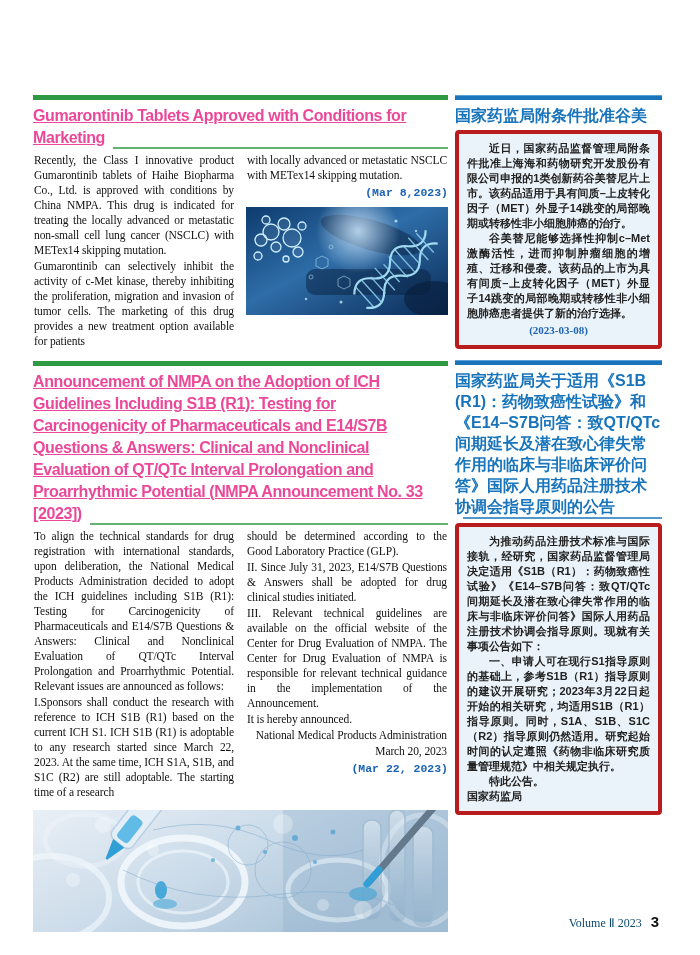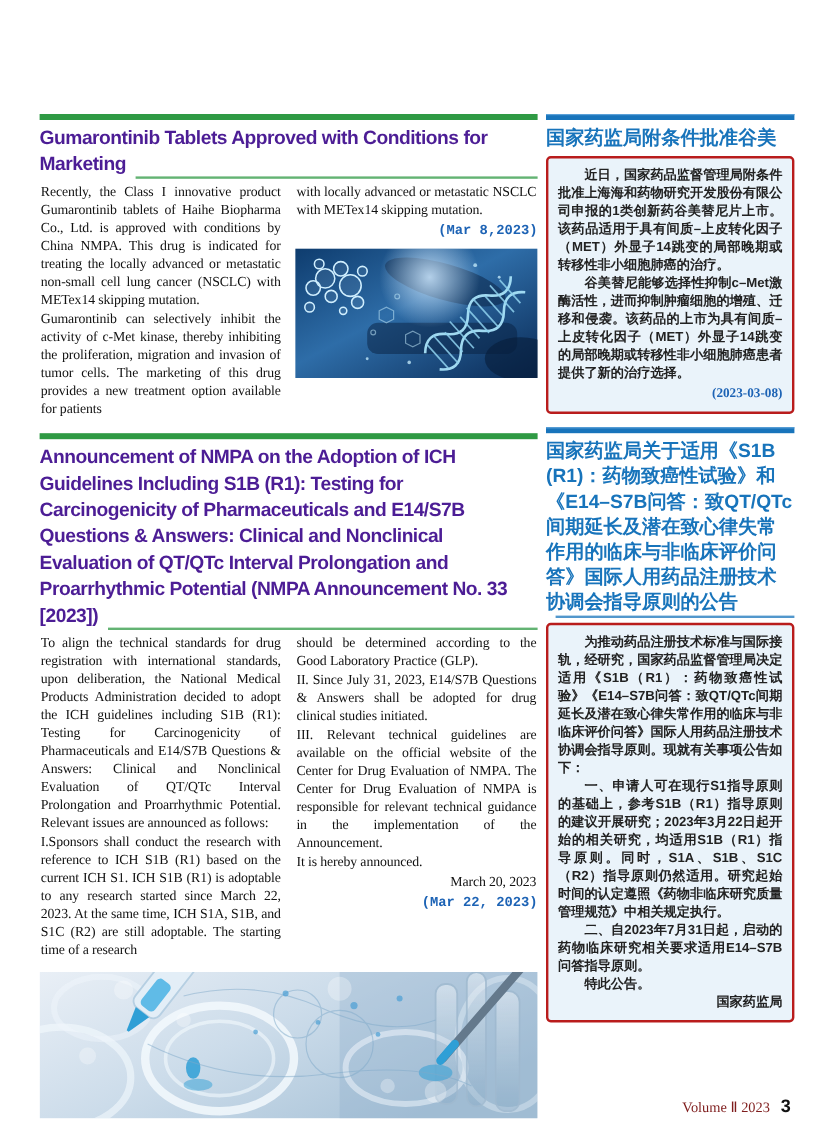--- a/index.html
+++ b/index.html
@@ -12,21 +12,21 @@
   .page { position:absolute; inset:0; }
   .content { position:absolute; top:95px; left:33px; display:flex; gap:7px; }
   .col-left { width:415px; flex:none; }
   .col-right { width:207px; flex:none; }
 
   .bar { height:5px; }
   .bar-green { background:#2f9a44; }
   .bar-blue  { background:#1874bb; border-top:1px solid #5aa0d8; }
 
   h2 { margin:5px 0 3px 0; font-family:"Liberation Sans", sans-serif; font-weight:bold; }
-  .en-title { color:#4c1d95; font-size:16px; line-height:22px; letter-spacing:-0.4px; }
+  .en-title { color:#ec4899; font-size:16px; line-height:22px; letter-spacing:-0.4px;text-decoration:underline; }
   .zh-title { color:#1874bb; font-size:16px; line-height:21px; }
   .title-last { display:flex; align-items:flex-end; }
   .title-rule { flex:1; height:2px; margin-left:8px; opacity:0.75; }
   .rule-green { background:#2f9a44; }
   .rule-blue  { background:#1874bb; }
 
   .en-body { display:flex; gap:11px; margin-top:2px; }
   .en-colA, .en-colB { width:202px; flex:none; }
   .en-body p {
     margin:1px; font-size:11.5px; line-height:15px; text-align:justify;
@@ -34,38 +34,38 @@
   }
   .date-en { color:#1d63b5; font-weight:bold; text-align:right; margin-top:3px;
              font-size:11.5px;font-family:Liberation Mono, monospace; }
   .sign-line { text-align:right !important; }
 
   .photo { display:block; }
   .photo1 { width:202px; height:108px; margin-top:8px; }
   .photo2 { width:415px; height:122px; margin-top:9px; }
 
   .zh-panel {
-    background:#eaf3fa; border:2px solid #b91c1c; border-radius:4px;
+    background:#eaf3fa; border:4px solid #b91c1c; border-radius:4px;
     padding:7px 8px; font-family:"Liberation Sans", sans-serif;
     font-size:11px; line-height:15px; font-weight:600; color:#222;
     text-align:justify;
   }
   .zh-panel p { margin:0; text-indent:2em; }
-  .zh-panel p.zh-sign { text-indent:0; text-align:right; }
-  .date-zh { text-align:right; color:#1d63b5; font-weight:bold;
+  .zh-panel p.zh-sign { text-indent:0; text-align:left; }
+  .date-zh { text-align:center; color:#1d63b5; font-weight:bold;
              font-family:"Liberation Serif", serif; font-size:11px; margin-top:2px; }
   .sec-zh-1 { margin-bottom:11px; }
   .sec-en-1 { margin-bottom:11px; }
   .zh-panel { margin-top:4px; }
 
   .footer {
     position:absolute; right:41px; bottom:24px;
     display:flex; align-items:baseline; gap:9px;
   }
-  .footer .vol { font-size:12px; color:#7f1d1d; }
+  .footer .vol { font-size:12px; color:#0c4a6e; }
   .footer .pagenum { font-family:"Liberation Sans", sans-serif; font-size:15px;
                      font-weight:bold; color:#111; }
 </style>
 </head>
 <body>
 
 <div class="page">
   <div class="content">
 
     <div class="col-left">
@@ -164,20 +164,21 @@
         <div class="en-body">
           <div class="en-colA">
             <p>To align the technical standards for drug registration with international standards, upon deliberation, the National Medical Products Administration decided to adopt the ICH guidelines including S1B (R1): Testing for Carcinogenicity of Pharmaceuticals and E14/S7B Questions &amp; Answers: Clinical and Nonclinical Evaluation of QT/QTc Interval Prolongation and Proarrhythmic Potential. Relevant issues are announced as follows:</p>
             <p>I.Sponsors shall conduct the research with reference to ICH S1B (R1) based on the current ICH S1. ICH S1B (R1) is adoptable to any research started since March 22, 2023. At the same time, ICH S1A, S1B, and S1C (R2) are still adoptable. The starting time of a research</p>
           </div>
           <div class="en-colB">
             <p>should be determined according to the Good Laboratory Practice (GLP).</p>
             <p>II. Since July 31, 2023, E14/S7B Questions &amp; Answers shall be adopted for drug clinical studies initiated.</p>
             <p>III. Relevant technical guidelines are available on the official website of the Center for Drug Evaluation of NMPA. The Center for Drug Evaluation of NMPA is responsible for relevant technical guidance in the implementation of the Announcement.</p>
             <p>It is hereby announced.</p>
+            <p class="sign-line">National Medical Products Administration</p>
             <p class="sign-line">March 20, 2023</p>
             <div class="date-en">(Mar 22, 2023)</div>
           </div>
         </div>
       </section>
 
       <svg class="photo photo2" viewBox="0 0 415 122" aria-hidden="true">
         <defs>
           <linearGradient id="p2bg" x1="0" y1="0" x2="1" y2="0.6">
             <stop offset="0" stop-color="#e9eff6"></stop>
@@ -259,21 +260,20 @@
         <div class="bar bar-blue"></div>
         <h2 class="zh-title">
           <span>国家药监局关于适用《S1B (R1)：药物致癌性试验》和《E14–S7B问答：致QT/QTc间期延长及潜在致心律失常作用的临床与非临床评价问答》国际人用药品注册技术协调会指导原则的公告</span>
           <span class="title-last">
             <span class="title-rule rule-blue"></span>
           </span>
         </h2>
         <div class="zh-panel">
           <p>为推动药品注册技术标准与国际接轨，经研究，国家药品监督管理局决定适用《S1B（R1）：药物致癌性试验》《E14–S7B问答：致QT/QTc间期延长及潜在致心律失常作用的临床与非临床评价问答》国际人用药品注册技术协调会指导原则。现就有关事项公告如下：</p>
           <p>一、申请人可在现行S1指导原则的基础上，参考S1B（R1）指导原则的建议开展研究；2023年3月22日起开始的相关研究，均适用S1B（R1）指导原则。同时，S1A、S1B、S1C（R2）指导原则仍然适用。研究起始时间的认定遵照《药物非临床研究质量管理规范》中相关规定执行。</p>
-          <p>二、自2023年7月31日起，启动的药物临床研究相关要求适用E14–S7B问答指导原则。</p>
           <p>特此公告。</p>
           <p class="zh-sign">国家药监局</p>
 
         </div>
       </section>
     </div>
   </div>
 
   <div class="footer">
     <span class="vol">Volume Ⅱ 2023</span>

